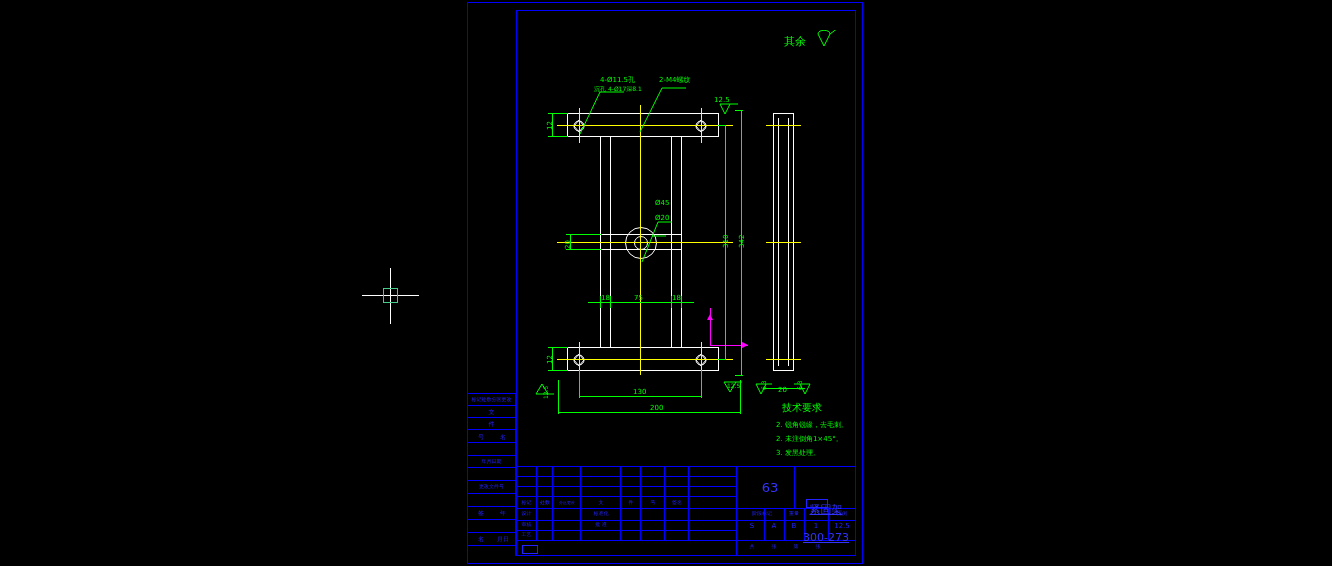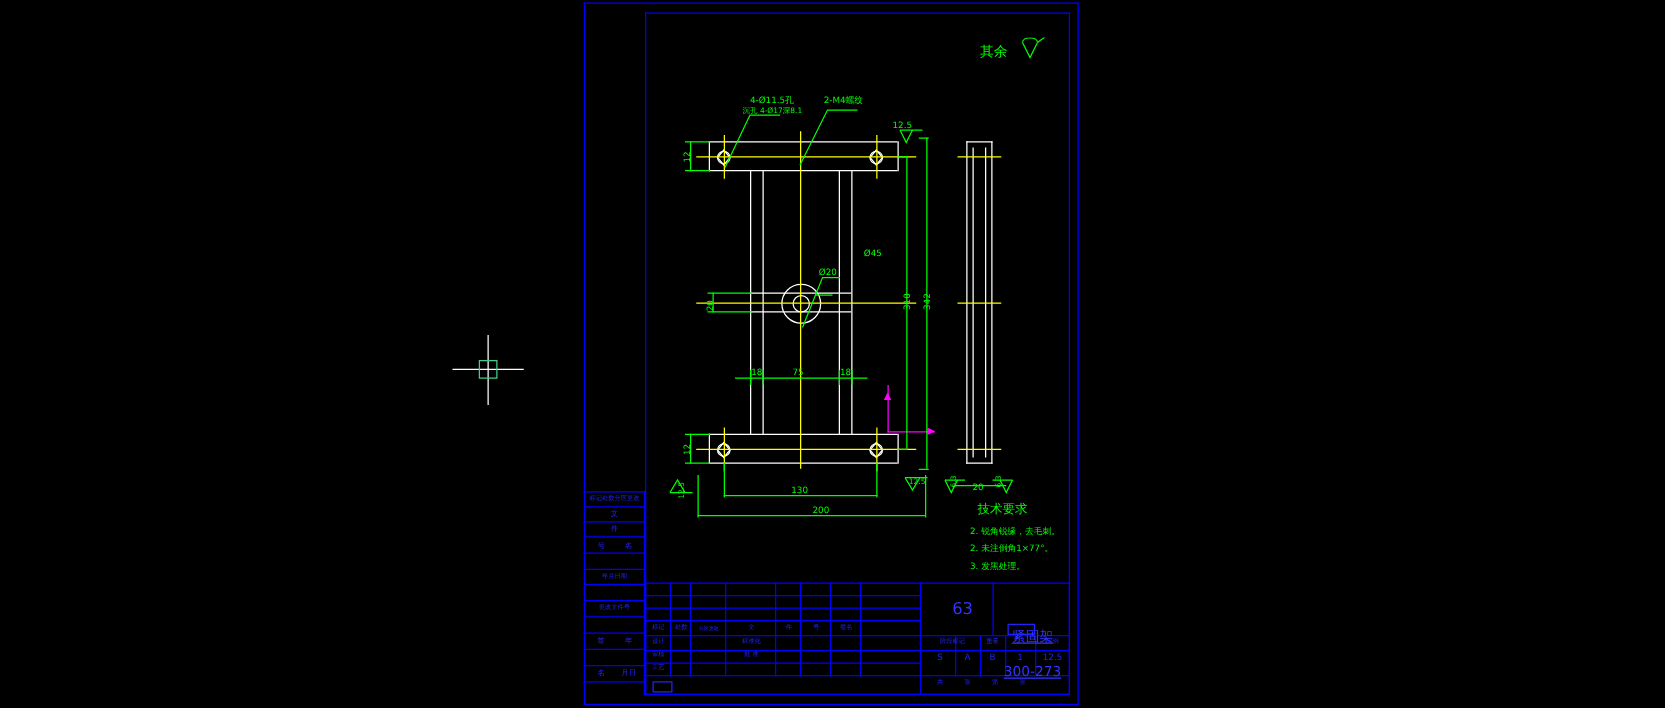--- a/index.html
+++ b/index.html
@@ -126,21 +126,21 @@
 
   <svg class="abs" style="left:634px;top:78px;" width="55" height="60" viewBox="0 0 55 60">
     <path d="M6,54 L28,10 L52,10" fill="none" stroke="#00ff00" stroke-width="1"></path>
   </svg>
   <div class="txt" style="left:659px;top:76px;">2-M4螺纹</div>
 
   <svg class="abs" style="left:636px;top:200px;" width="40" height="70" viewBox="0 0 40 70">
     <path d="M6,62 L22,22 L36,22" fill="none" stroke="#00ff00" stroke-width="1"></path>
     <path d="M16,36 L30,36" fill="none" stroke="#00ff00" stroke-width="1"></path>
   </svg>
-  <div class="txt" style="left:691px;top:199px;">Ø45</div>
+  <div class="txt" style="left:655px;top:199px;">Ø45</div>
   <div class="txt" style="left:655px;top:214px;">Ø20</div>
 
   <div class="ln grn abs" style="left:548px;top:113px;width:20px;height:1px;"></div>
   <div class="ln grn abs" style="left:548px;top:136px;width:20px;height:1px;"></div>
   <div class="ln grn abs" style="left:552px;top:113px;width:1px;height:24px;"></div>
   <div class="txt vert" style="left:546px;top:130px;">12</div>
 
   <div class="ln grn abs" style="left:548px;top:347px;width:20px;height:1px;"></div>
   <div class="ln grn abs" style="left:548px;top:370px;width:20px;height:1px;"></div>
   <div class="ln grn abs" style="left:552px;top:347px;width:1px;height:24px;"></div>
@@ -208,21 +208,21 @@
   <div class="txt vert" style="left:760px;top:390px;font-size:6px;">6.3</div>
 
   <svg class="abs" style="left:790px;top:376px;" width="24" height="22" viewBox="0 0 24 22">
     <path d="M10,8 L15,18 L20,8" fill="none" stroke="#00ff00" stroke-width="1"></path>
     <path d="M4,8 L20,8" fill="none" stroke="#00ff00" stroke-width="1"></path>
   </svg>
   <div class="txt vert" style="left:796px;top:390px;font-size:6px;">6.3</div>
 
   <div class="txt" style="left:782px;top:404px;font-size:10px;">技术要求</div>
   <div class="txt" style="left:776px;top:421px;font-size:7px;">2. 锐角锐缘，去毛刺。</div>
-  <div class="txt" style="left:776px;top:435px;font-size:7px;">2. 未注倒角1×77°。</div>
+  <div class="txt" style="left:776px;top:435px;font-size:7px;">2. 未注倒角1×45°。</div>
   <div class="txt" style="left:776px;top:449px;font-size:7px;">3. 发黑处理。</div>
 
   <div class="abs" style="left:467px;top:393px;width:49px;height:163px;">
     <div class="ln blu abs" style="left:48px;top:0;width:1px;height:163px;"></div>
     <div class="ln blu abs" style="left:0;top:0;width:49px;height:1px;"></div>
     <div class="ln blu abs" style="left:0;top:12px;width:49px;height:1px;"></div>
     <div class="ln blu abs" style="left:0;top:24px;width:49px;height:1px;"></div>
     <div class="ln blu abs" style="left:0;top:36px;width:49px;height:1px;"></div>
     <div class="ln blu abs" style="left:0;top:49px;width:49px;height:1px;"></div>
     <div class="ln blu abs" style="left:0;top:62px;width:49px;height:1px;"></div>

